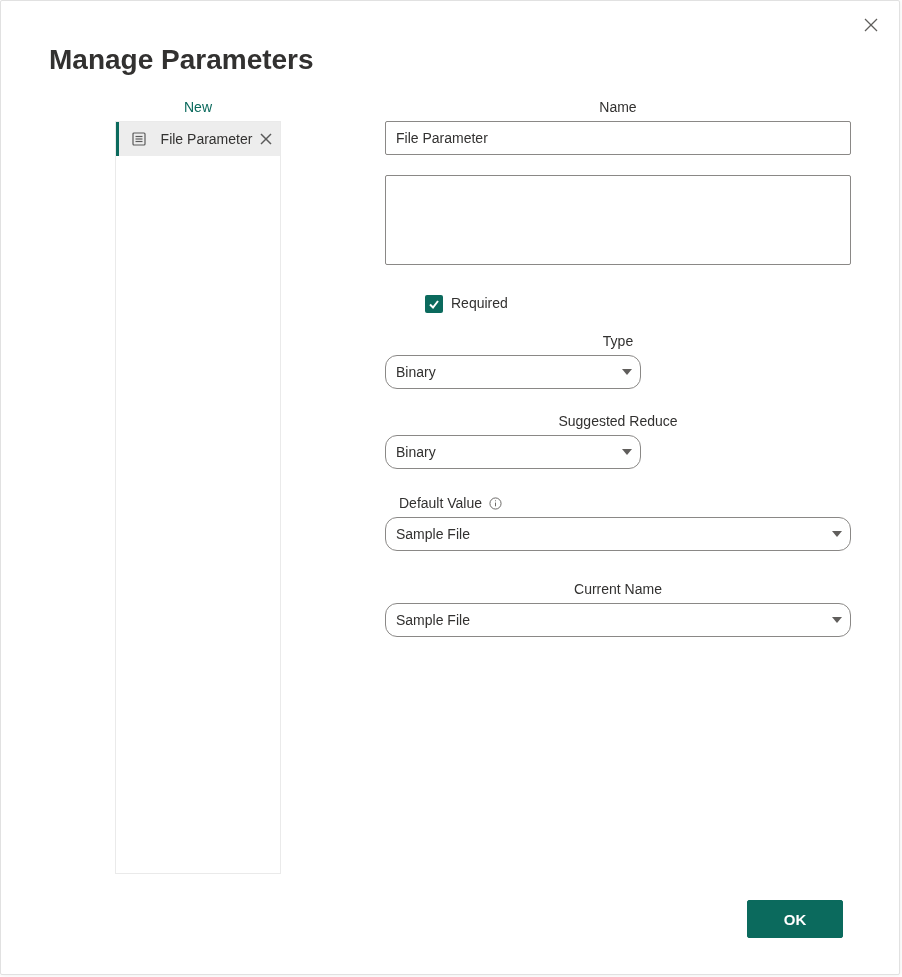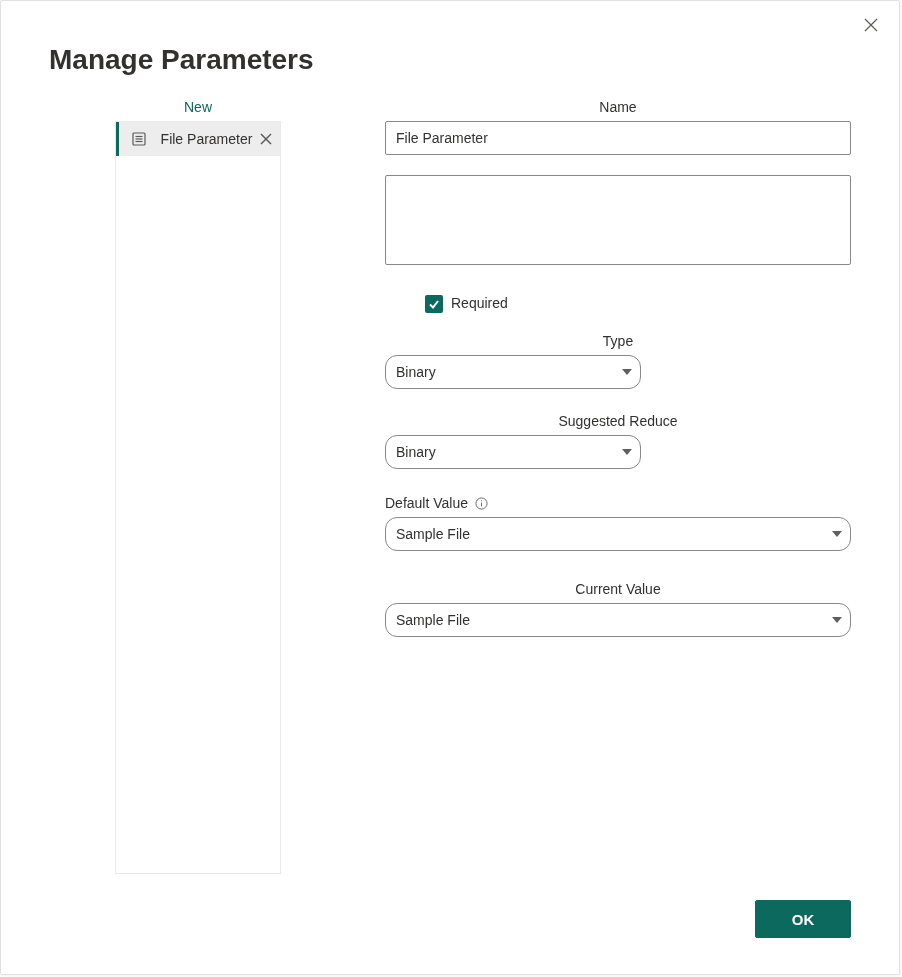--- a/index.html
+++ b/index.html
@@ -132,30 +132,30 @@
     background: #fff;
     color: #323130;
   }
   .dropdown.small { width: 256px; }
   .dropdown.full { width: 100%; text-align: center; }
   .dropdown .dd-caret {
     position: absolute; right: 8px; top: 50%; transform: translateY(-50%);
     pointer-events: none;
   }
   .dropdown .dd-caret svg { width: 10px; height: 10px; fill: #605e5c; }
-  .label-with-info { display: flex; align-items: center; gap: 6px; }
+  .label-with-info { display: flex; align-items: center; gap: 6px; margin-left: 14px; }
   .info-icon { width: 14px; height: 14px; display: inline-flex; align-items: center; justify-content: center; }
   .info-icon svg { width: 13px; height: 13px; stroke: #605e5c; fill: none; stroke-width: 1; }
   .spacer4 { height: 4px; }
   .spacer8 { height: 8px; }
   .spacer14 { height: 14px; }
   
   .footer {
     position: absolute;
-    right: 48px; bottom: 36px;
+    right: 56px; bottom: 36px;
     display: flex; gap: 14px;
   }
   .btn {
     min-width: 96px; height: 38px;
     border-radius: 2px;
     font-size: 15px;
     font-family: inherit;
     display: flex; align-items: center; justify-content: center;
     cursor: pointer;
   }
@@ -278,21 +278,21 @@
       <div class="dropdown full">
         <span>Sample File</span>
         <span class="dd-caret">
           <svg viewBox="0 0 10 10">
               <polygon points="0,2 10,2 5,8"></polygon>
             </svg>
         </span>
       </div>
 
       <div class="spacer14"></div>
-      <div class="field-label">Current Value</div>
+      <div class="field-label">Current Name</div>
       <div class="dropdown full">
         <span>Sample File</span>
         <span class="dd-caret">
           <svg viewBox="0 0 10 10">
               <polygon points="0,2 10,2 5,8"></polygon>
             </svg>
         </span>
       </div>
 
     </div>

